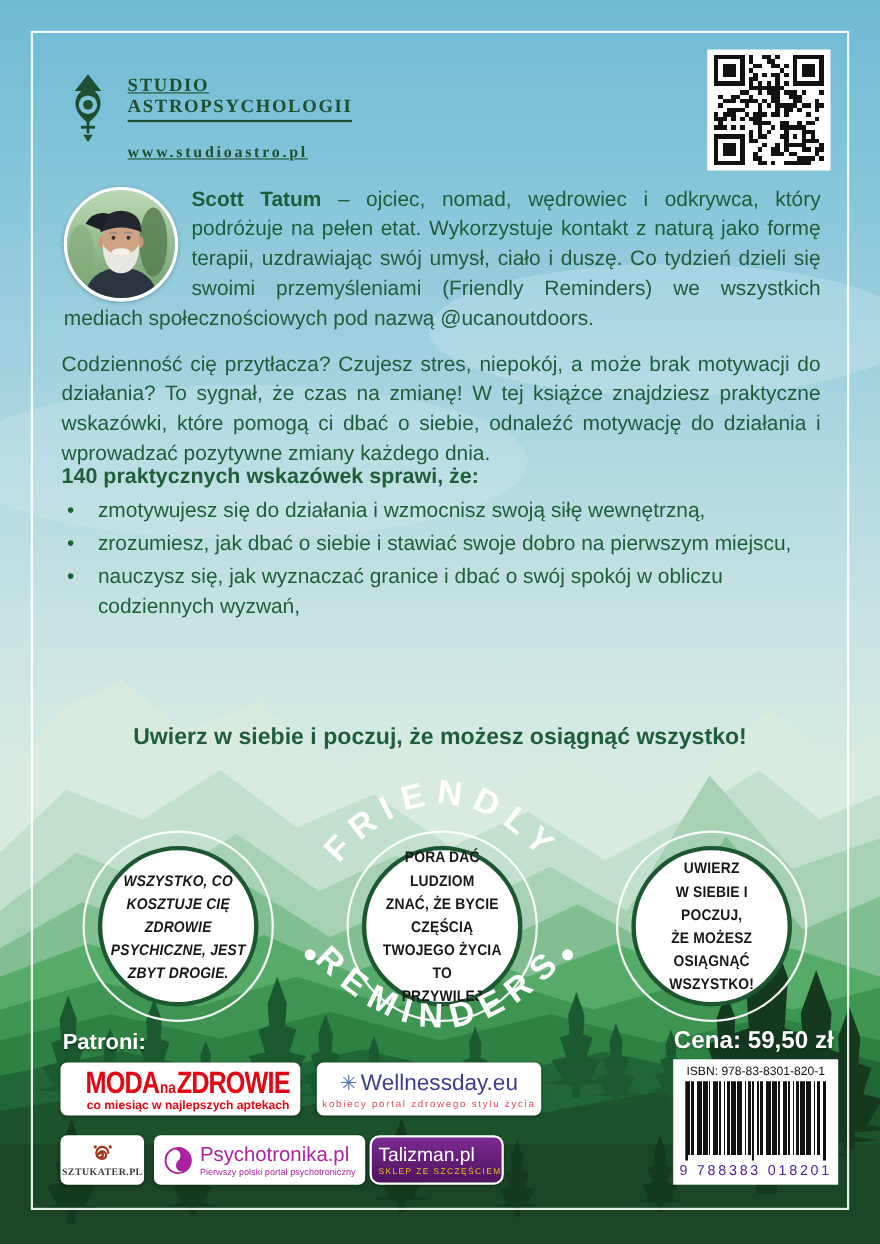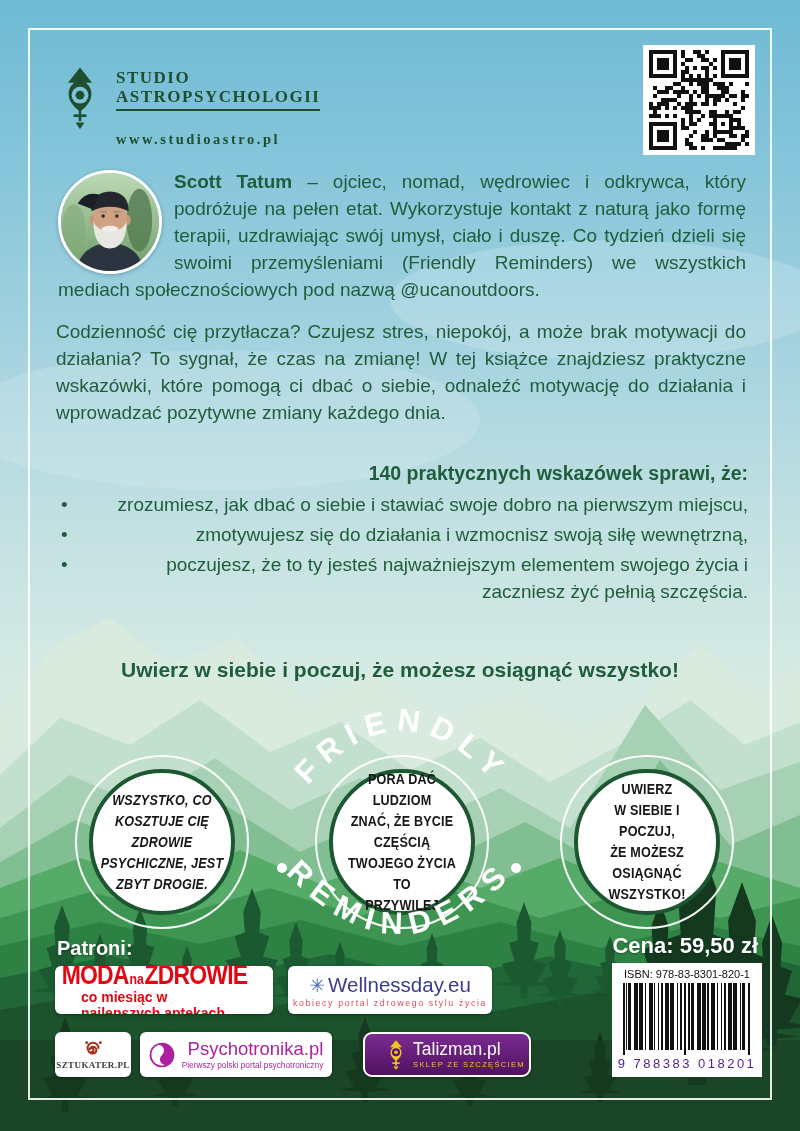--- a/index.html
+++ b/index.html
@@ -9,40 +9,40 @@
     background:linear-gradient(180deg,#6fbad4 0%,#84c5da 14%,#a3d2df 30%,#c2e0e2 46%,#d3e9e3 58%,#d8ece2 66%);
     --ink:#1f5d3b;
   }
   #bg, #arcs{position:absolute;left:0;top:0;width:800px;height:1131px;}
   #arcs{pointer-events:none;}
   .frame{position:absolute;left:28px;top:28px;width:740px;height:1068px;border:2px solid rgba(255,255,255,.9);}
 
   
   .pub{position:absolute;left:56px;top:62px;display:flex;align-items:flex-start;color:#1d4f30;}
   .pub-mark{width:48px;height:72px;margin-right:12px;}
-  .pub-text{padding-top:6px;}
+  .pub-text{padding-top:6px;text-decoration:underline;}
   .pub-l1,.pub-l2{font-family:"Liberation Serif",serif;font-weight:bold;font-size:17px;letter-spacing:1.5px;line-height:19px;}
   .pub-l2{border-bottom:2px solid #1d4f30;padding-bottom:3px;display:inline-block;}
   .pub-url{font-family:"Liberation Serif",serif;font-weight:bold;font-size:14.5px;letter-spacing:2.5px;margin-top:20px;}
 
   .qr{position:absolute;left:643px;top:45px;width:112px;height:110px;background:#fff;padding:0;}
   .qr svg{position:absolute;left:5px;top:5px;width:102px;height:100px;}
 
   
   .author{position:absolute;left:58px;top:168px;width:688px;color:var(--ink);
           font-size:19px;line-height:27px;text-align:justify;}
   .avatar{float:left;width:98px;height:98px;border-radius:50%;border:3px solid #fff;
           overflow:hidden;margin:2px 12px 0 0;box-shadow:0 1px 4px rgba(0,0,0,.25);}
   .avatar svg{display:block;width:100%;height:100%;}
   .bold{font-weight:bold;}
 
   .intro{position:absolute;left:56px;top:318px;width:690px;color:var(--ink);
          font-size:19px;line-height:27px;text-align:justify;}
 
-  .list{position:absolute;left:56px;top:460px;width:692px;color:var(--ink);font-size:19px;line-height:27px;text-align:right;}
+  .list{position:absolute;left:56px;top:420px;width:692px;color:var(--ink);font-size:19px;line-height:27px;}
   .list-header{font-weight:bold;font-size:19.5px;margin-bottom:4px;}
   .list ul{margin:0;padding:0;list-style:none;}
   .list li{position:relative;padding-left:33px;margin-top:3px;}
   .list li::before{content:"•";position:absolute;left:5px;}
 
   .cta{position:absolute;left:0;top:658px;width:100%;text-align:center;
        font-weight:bold;font-size:21px;color:var(--ink);}
 
   
   .badge{position:absolute;width:170px;height:170px;border-radius:50%;
@@ -56,41 +56,41 @@
   .arc-text{fill:#fff;font-weight:bold;font-size:31px;letter-spacing:9px;}
 
   
   .patrons-label{position:absolute;left:57px;top:937px;color:#fff;font-weight:bold;font-size:20px;
                  text-shadow:0 1px 2px rgba(0,0,0,.35);}
   .price{position:absolute;right:42px;top:933px;color:#fff;font-weight:bold;font-size:22px;
          text-shadow:0 1px 2px rgba(0,0,0,.35);}
 
   .lb{position:absolute;background:#fff;border-radius:6px;box-shadow:0 1px 3px rgba(0,0,0,.35);
       display:flex;align-items:center;justify-content:center;overflow:hidden;}
-  #lb-moda{left:55px;top:966px;width:218px;height:48px;flex-direction:column;align-items:flex-end;padding:2px 26px;box-sizing:border-box;}
+  #lb-moda{left:55px;top:966px;width:218px;height:48px;flex-direction:column;align-items:flex-end;padding:2px 10px;box-sizing:border-box;}
   .moda-line{display:flex;align-items:baseline;transform:scaleX(.82);transform-origin:right;color:#e30613;font-weight:bold;white-space:nowrap;}
   .moda-big{font-size:28px;letter-spacing:-1px;}
   .moda-na{font-size:15px;margin:0 1px;}
-  .moda-tag{color:#e30613;font-size:14px;font-weight:bold;margin-top:-2px;}
+  .moda-tag{color:#e30613;font-size:11px;font-weight:bold;margin-top:-2px;}
 
   #lb-well{left:288px;top:966px;width:204px;height:48px;flex-direction:column;padding:3px 6px;box-sizing:border-box;}
   .well-line{display:flex;align-items:center;color:#3c3c8e;font-size:20.5px;white-space:nowrap;}
   .well-icon{color:#4d6cb2;font-size:19px;margin-right:3px;font-family:"DejaVu Sans",sans-serif;}
   .well-tag{color:#e04a57;font-size:8.8px;letter-spacing:1.6px;margin-top:1px;white-space:nowrap;}
 
   #lb-sztu{left:55px;top:1032px;width:76px;height:45px;flex-direction:column;padding:3px 2px;box-sizing:border-box;}
   .sztu-name{font-family:"Liberation Serif",serif;font-weight:bold;font-size:9px;color:#3b3b3b;letter-spacing:.4px;margin-top:1px;}
 
   #lb-psy{left:140px;top:1032px;width:192px;height:45px;padding:3px 6px;box-sizing:border-box;}
   .psy-col{display:flex;flex-direction:column;margin-left:7px;}
-  .psy-name{color:#ae22a2;font-size:18.5px;line-height:19px;white-space:nowrap;text-align:right;}
+  .psy-name{color:#ae22a2;font-size:18.5px;line-height:19px;white-space:nowrap;}
   .psy-tag{color:#ae22a2;font-size:8.3px;margin-top:2px;white-space:nowrap;}
 
-  #lb-tal{left:363px;top:1032px;width:168px;height:45px;background:linear-gradient(180deg,#7b2b91,#50125f);
-          border:2px solid #fff;border-radius:9px;box-sizing:border-box;padding:2px 4px;justify-content:flex-end;}
+  #lb-tal{left:336px;top:1032px;width:122px;height:45px;background:linear-gradient(180deg,#7b2b91,#50125f);
+          border:2px solid #fff;border-radius:9px;box-sizing:border-box;padding:2px 4px;}
   .tal-col{display:flex;flex-direction:column;margin-left:6px;}
   .tal-name{color:#fff;font-size:17.5px;line-height:18px;white-space:nowrap;}
   .tal-tag{color:#f0c41f;font-size:7.6px;letter-spacing:1.3px;margin-top:2px;white-space:nowrap;}
 
   .barcode{position:absolute;left:595px;top:963px;width:150px;height:114px;background:#fff;
            box-sizing:border-box;padding:5px 8px 4px;display:flex;flex-direction:column;align-items:center;margin-left:17px;}
   .isbn{font-size:11px;color:#111;white-space:nowrap;}
   .bars{width:128px;height:72px;margin-top:3px;}
   .digits{font-size:13px;color:#4c1d95;letter-spacing:2.5px;margin-top:1px;white-space:nowrap;text-align:center;}
 </style>
@@ -486,23 +486,23 @@
     </div>
     <span class="bold">Scott Tatum</span>
     <span>– ojciec, nomad, wędrowiec i odkrywca, który podróżuje na pełen etat. Wykorzystuje kontakt z naturą jako formę terapii, uzdrawiając swój umysł, ciało i duszę. Co tydzień dzieli się swoimi przemyśleniami (Friendly Reminders) we wszystkich mediach społecznościowych pod nazwą @ucanoutdoors.</span>
   </div>
 
   <div class="intro">Codzienność cię przytłacza? Czujesz stres, niepokój, a może brak motywacji do działania? To sygnał, że czas na zmianę! W tej książce znajdziesz praktyczne wskazówki, które pomogą ci dbać o siebie, odnaleźć motywację do działania i wprowadzać pozytywne zmiany każdego dnia.</div>
 
   <div class="list">
     <div class="list-header">140 praktycznych wskazówek sprawi, że:</div>
     <ul>
+      <li>zmotywujesz się do działania i wzmocnisz swoją siłę wewnętrzną,</li>
       <li>zrozumiesz, jak dbać o siebie i stawiać swoje dobro na pierwszym miejscu,</li>
-      <li>zmotywujesz się do działania i wzmocnisz swoją siłę wewnętrzną,</li>
-      <li>poczujesz, że to ty jesteś najważniejszym elementem swojego życia i zaczniesz żyć pełnią szczęścia.</li>
+      <li>nauczysz się, jak wyznaczać granice i dbać o swój spokój w obliczu codziennych wyzwań,</li>
     </ul>
   </div>
 
   <div class="cta">Uwierz w siebie i poczuj, że możesz osiągnąć wszystko!</div>
 
   <div class="badge" id="badge1">
     <div class="badge-inner">
         <div class="badge-text">WSZYSTKO, CO
 KOSZTUJE CIĘ ZDROWIE
 PSYCHICZNE, JEST

